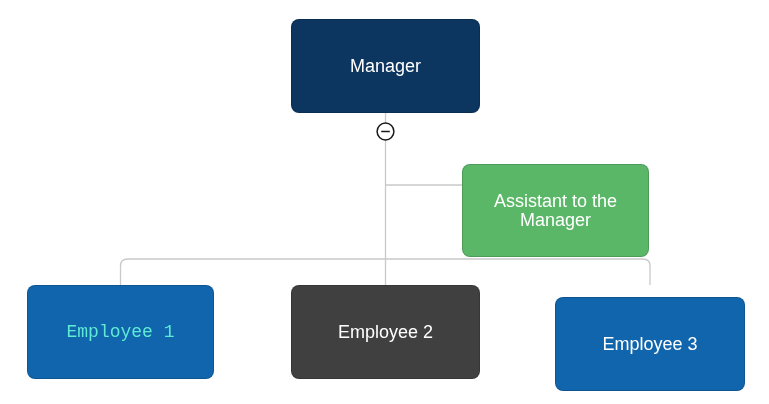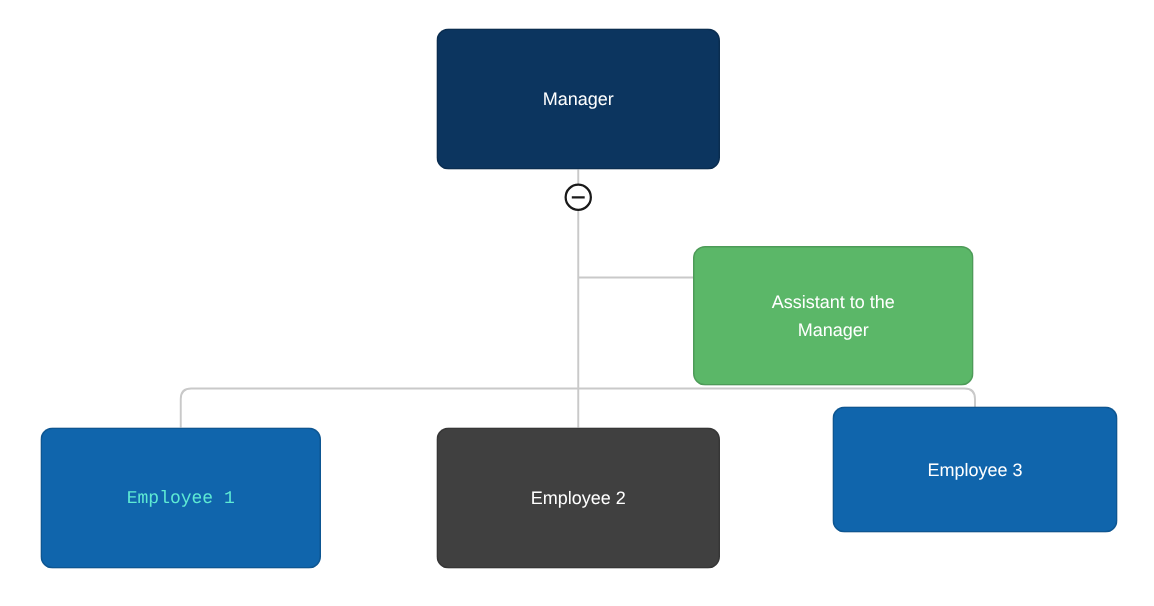--- a/index.html
+++ b/index.html
@@ -28,33 +28,33 @@
   }
   .node {
     position: absolute;
     box-sizing: border-box;
     border-radius: 8px;
     border: 1px solid rgba(0,0,0,0.15);
     display: flex;
     align-items: center;
     justify-content: center;
     text-align: center;
-    font-size: 12px;
+    font-size: 18px;
     line-height: 19px;
     padding: 0 28px;
     cursor: default;
   }
   .node .label {
     width: 100%;
   }
   #node-manager   { left: 291px; top: 19px;  width: 189px; height: 94px; }
   #node-assistant { left: 462px; top: 140px; width: 187px; height: 93px; margin-top: 24px; }
   #node-emp1      { left: 27px;  top: 285px; width: 187px; height: 94px; }
   #node-emp2      { left: 291px; top: 285px; width: 189px; height: 94px; }
-  #node-emp3      { left: 555px; top: 271px; width: 190px; height: 84px; }
+  #node-emp3      { left: 555px; top: 297px; width: 190px; height: 94px; }
   .collapse-btn {
     position: absolute;
     left: 376px;
     top: 122px;
     width: 19px;
     height: 19px;
     cursor: pointer;
   }
 </style>
 </head>

